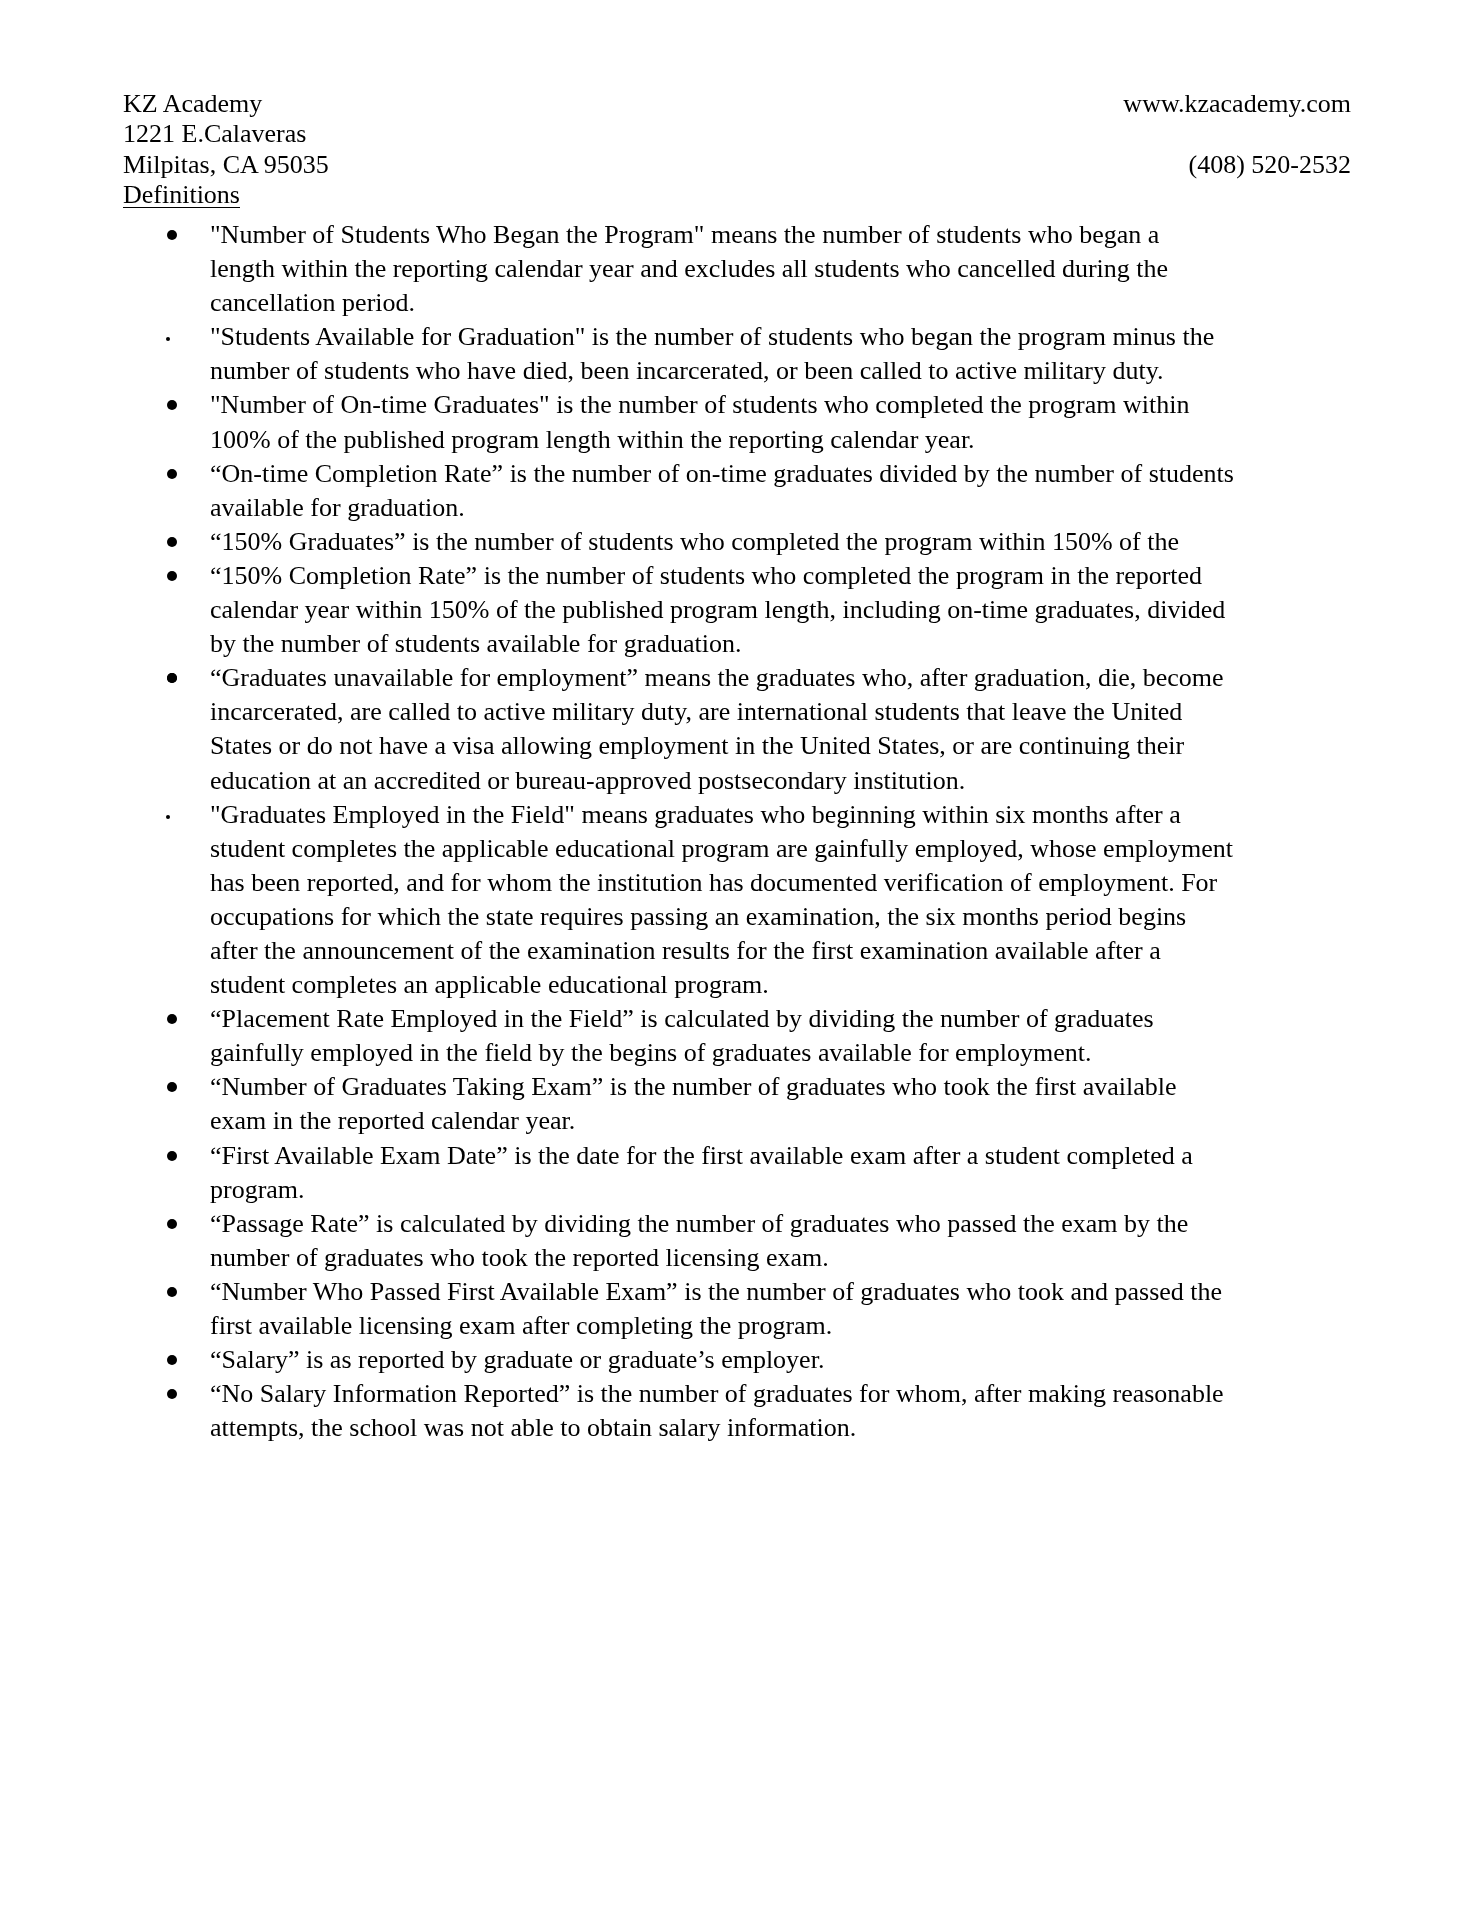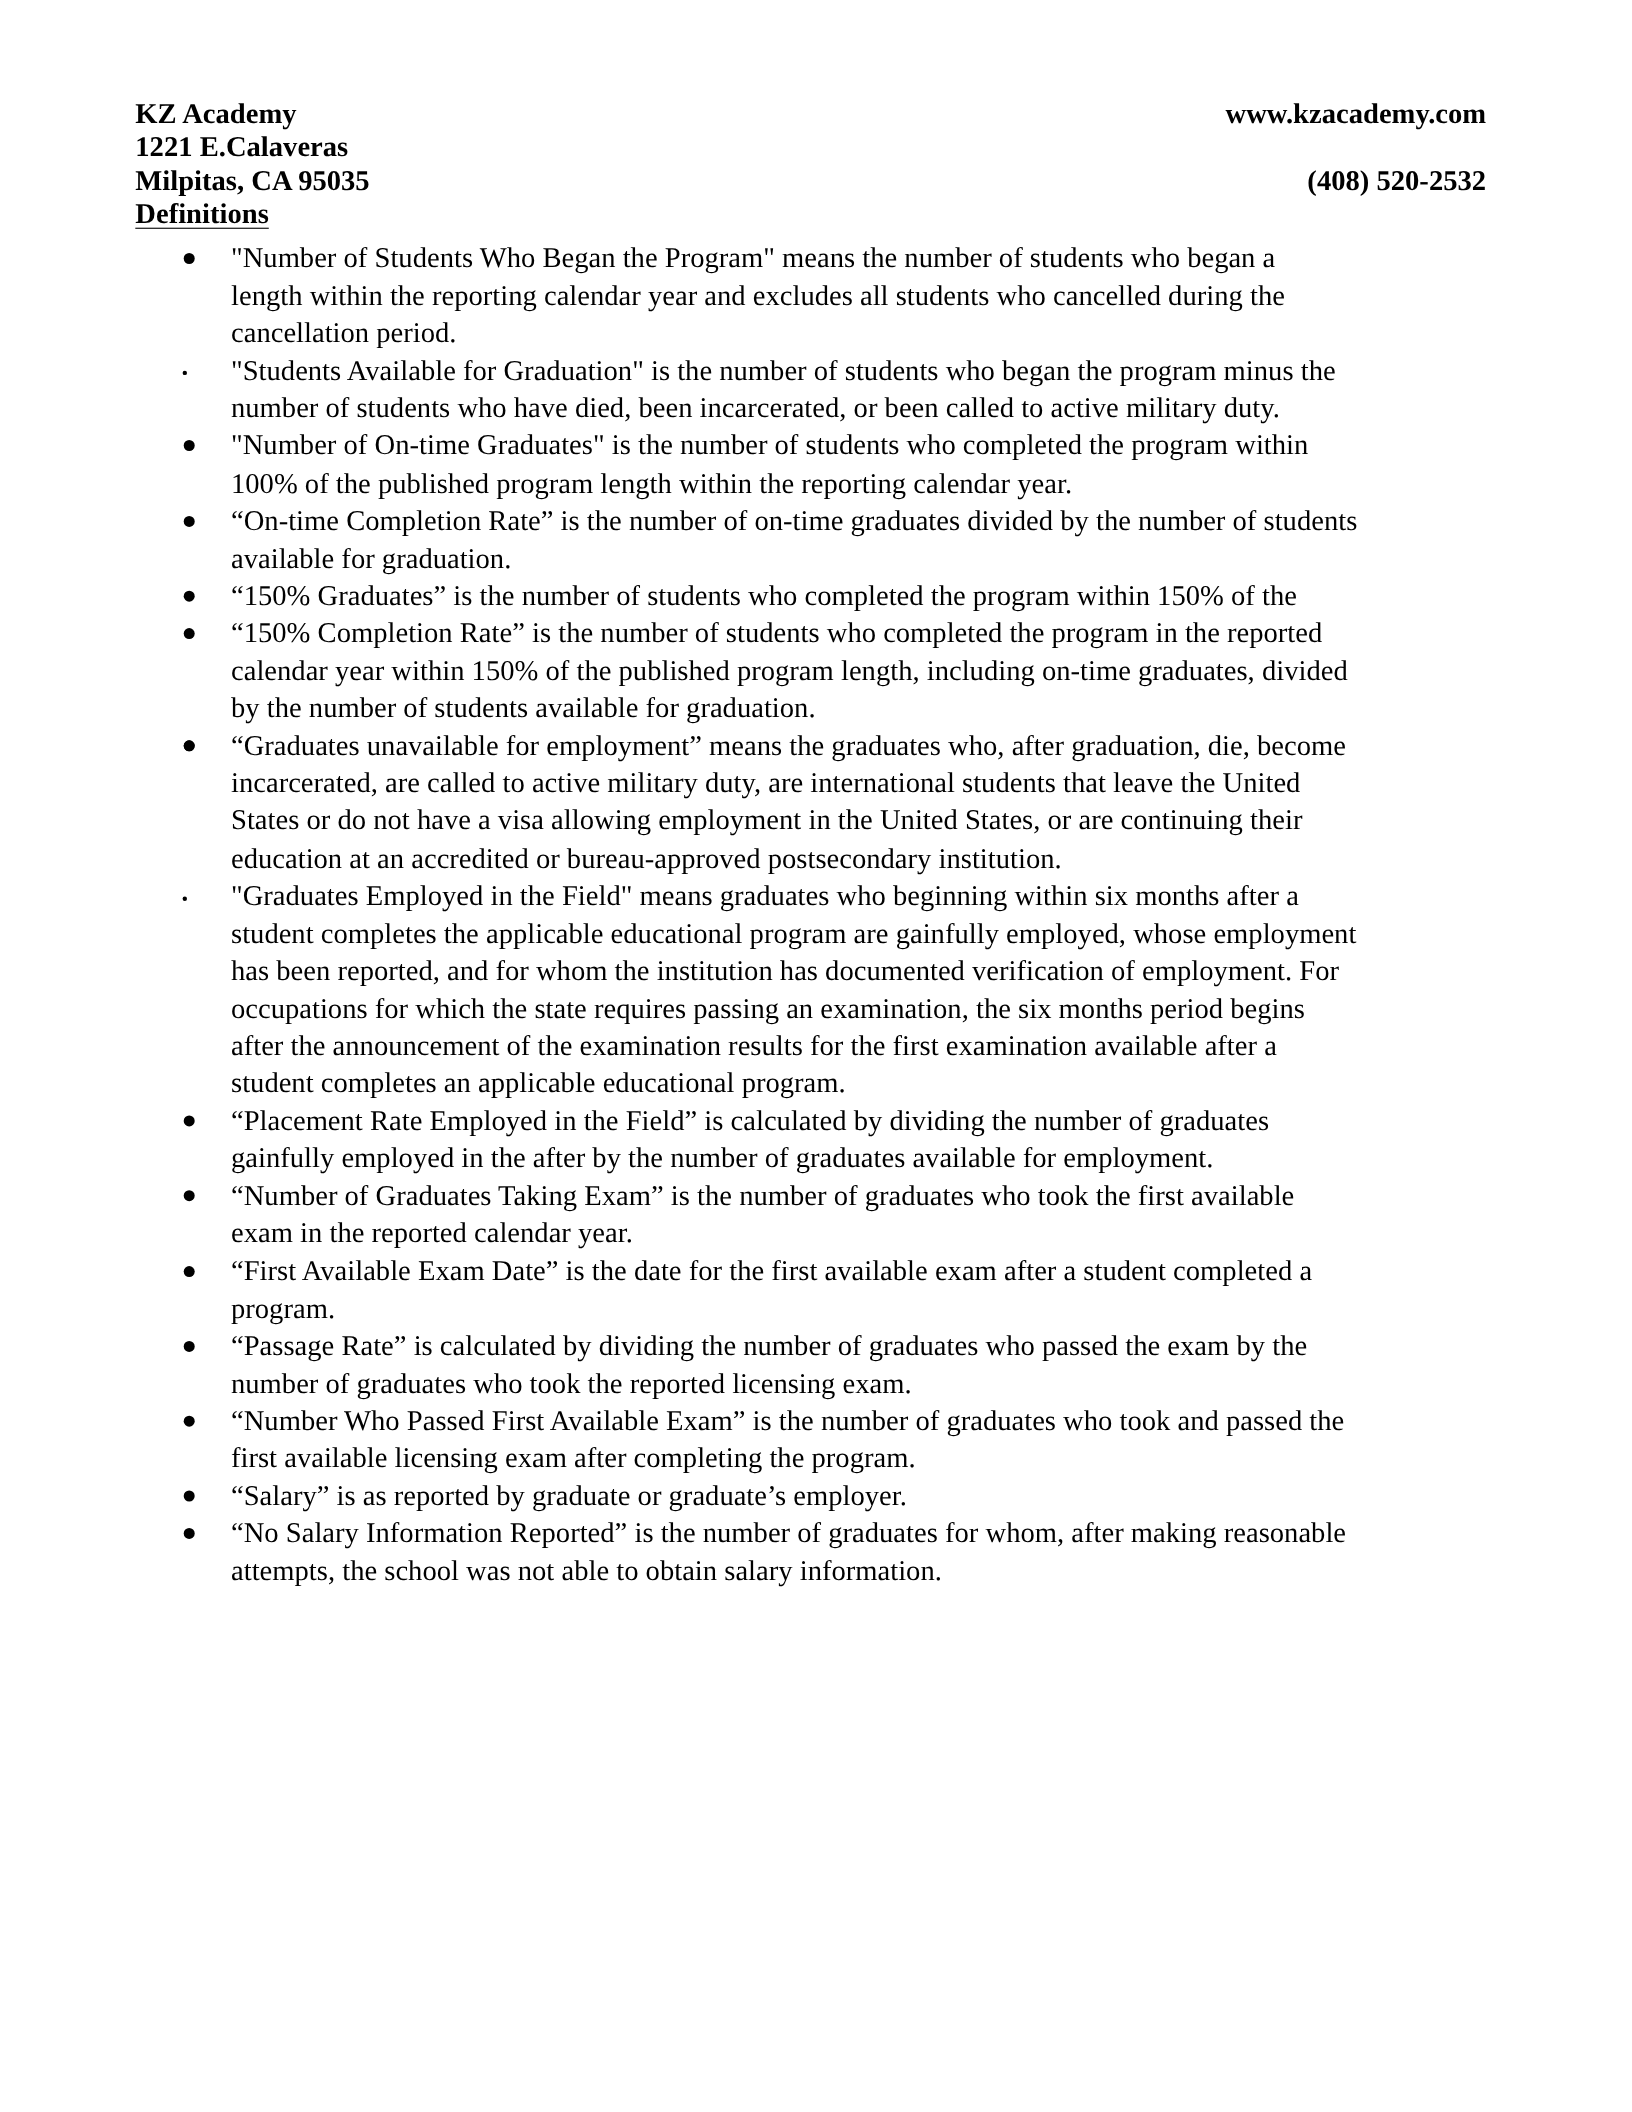--- a/index.html
+++ b/index.html
@@ -22,21 +22,20 @@
     top: 0;
     width: 1484px;
     height: 1920px;
   }
   
   .header {
     position: absolute;
     left: 123px;
     top: 89px;
     width: 1228px;
-    font-weight: bold;
   }
   .header-row {
     position: relative;
     height: 30.3px;
     line-height: 30.3px;
     white-space: nowrap;
   }
   .header-left {
     position: absolute;
     left: 0;
@@ -183,21 +182,21 @@
           <span class="def-line">has been reported, and for whom the institution has documented verification of employment. For</span>
           <span class="def-line">occupations for which the state requires passing an examination, the six months period begins</span>
           <span class="def-line">after the announcement of the examination results for the first examination available after a</span>
           <span class="def-line">student completes an applicable educational program.</span>
         </span>
       </li>
       <li class="def-item">
         <span class="def-bullet"></span>
         <span class="def-text">
           <span class="def-line">“Placement Rate Employed in the Field” is calculated by dividing the number of graduates</span>
-          <span class="def-line">gainfully employed in the after by the number of graduates available for employment.</span>
+          <span class="def-line">gainfully employed in the field by the begins of graduates available for employment.</span>
         </span>
       </li>
       <li class="def-item">
         <span class="def-bullet"></span>
         <span class="def-text">
           <span class="def-line">“Number of Graduates Taking Exam” is the number of graduates who took the first available</span>
           <span class="def-line">exam in the reported calendar year.</span>
         </span>
       </li>
       <li class="def-item">

